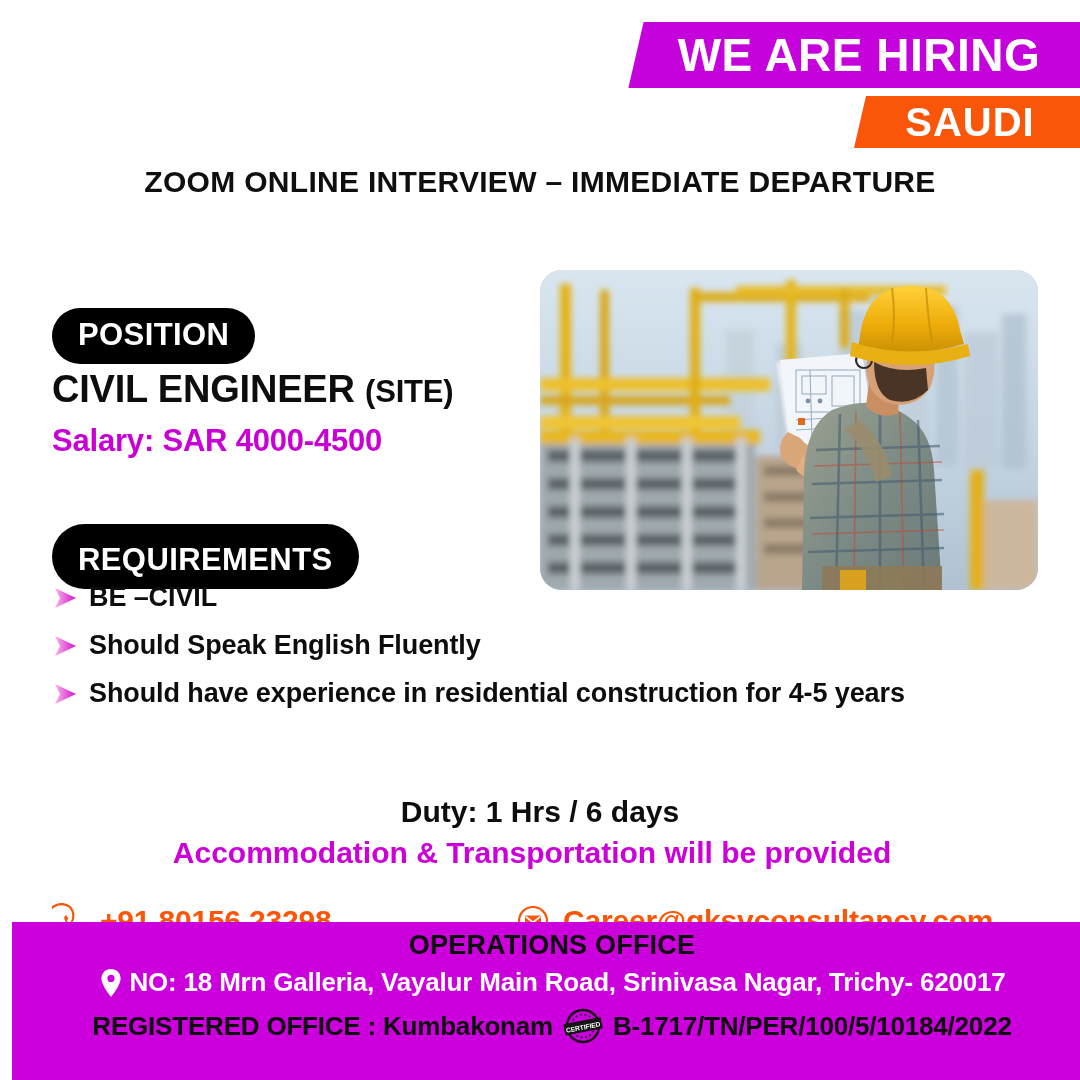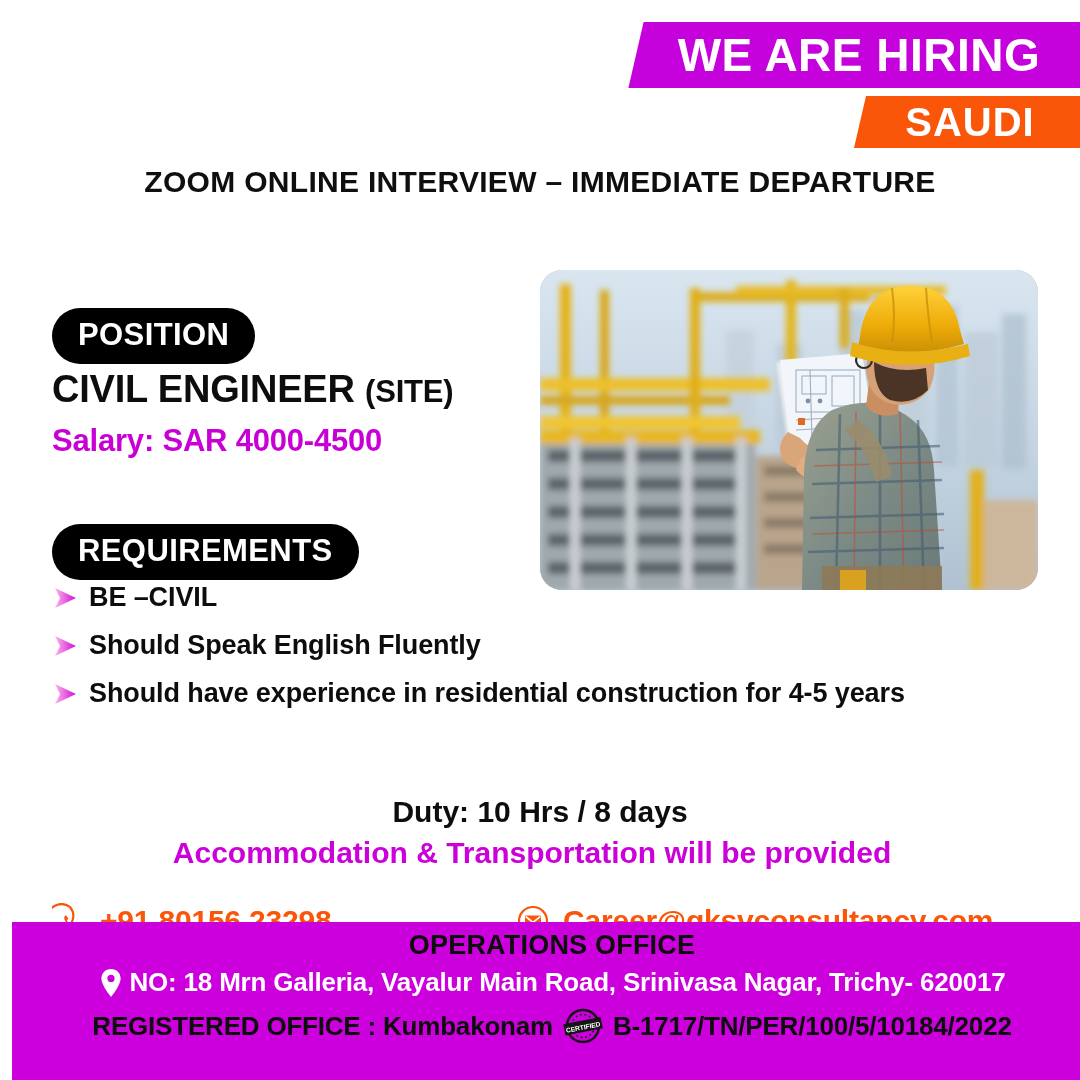--- a/index.html
+++ b/index.html
@@ -57,21 +57,21 @@
     border-radius:22px;overflow:hidden;background:#9fb3c4;
   }
   .photo svg{display:block;width:100%;height:100%;}
 
   
   .pill{
     display:inline-block;background:#000000;color:#fff;
     border-radius:40px;font-weight:bold;
   }
   .pill-position{position:absolute;left:52px;top:308px;padding:9px 26px 11px;font-size:31px;letter-spacing:0.4px;}
-  .pill-requirements{position:absolute;left:52px;top:524px;padding:9px 26px 11px;font-size:31px;letter-spacing:0.4px;}
+  .pill-requirements{position:absolute;left:52px;top:524px;padding:18px 26px 11px;font-size:31px;letter-spacing:0.4px;}
 
   
   .job-title{position:absolute;left:52px;top:368px;font-size:38px;font-weight:bold;color:#0d0d0d;letter-spacing:-0.2px;white-space:nowrap;}
   .job-title .sub{font-size:31px;}
   .salary{position:absolute;left:52px;top:423px;font-size:31px;font-weight:bold;color:#C900D6;letter-spacing:-0.2px;}
 
   
   .req-list{position:absolute;left:52px;top:582px;width:960px;}
   .req-item{display:flex;align-items:center;margin-bottom:17px;}
   .req-arrow{width:26px;height:24px;flex:none;margin-right:11px;}
@@ -294,21 +294,21 @@
                 <stop offset="100%" stop-color="#D40FD4"></stop>
           </linearGradient>
             </defs>
           <path d="M3 2 L24 12 L3 22 L8 12 Z" fill="url(#ag3)"></path>
         </svg>
       </span>
       <span class="req-text">Should have experience in residential construction for 4-5 years</span>
     </div>
   </div>
 
-  <div class="duty">Duty: 10 Hrs / 8 days</div>
+  <div class="duty">Duty: 1 Hrs / 6 days</div>
   <div class="accom">Accommodation &amp; Transportation will be provided</div>
 
   <div class="contacts">
     <div class="contact contact-phone">
       <span class="contact-ico">
         <svg viewBox="0 0 36 36" width="36" height="36">
           <path d="M18 4 A14 14 0 1 0 9.2 29.1 L4.6 31.4 L7.1 26.9 A14 14 0 0 0 18 4 Z" fill="none" stroke="#F9560A" stroke-width="2.2"></path>
           <path d="M13.6 12.4 q-1.6 0.6 -1.4 2.8 q0.6 4.2 5.4 7.2 q3.2 1.9 4.6 0.6 q1-0.9 0.4-1.8 l-2.2-1.6 q-0.8-0.4-1.4 0.4 l-0.7 0.9 q-2.3-1.2-3.6-3.6 l1-0.7 q0.8-0.6 0.4-1.4 l-1.5-2.3 q-0.4-0.7-1-0.5 Z" fill="#F9560A"></path>
         </svg>
       </span>

